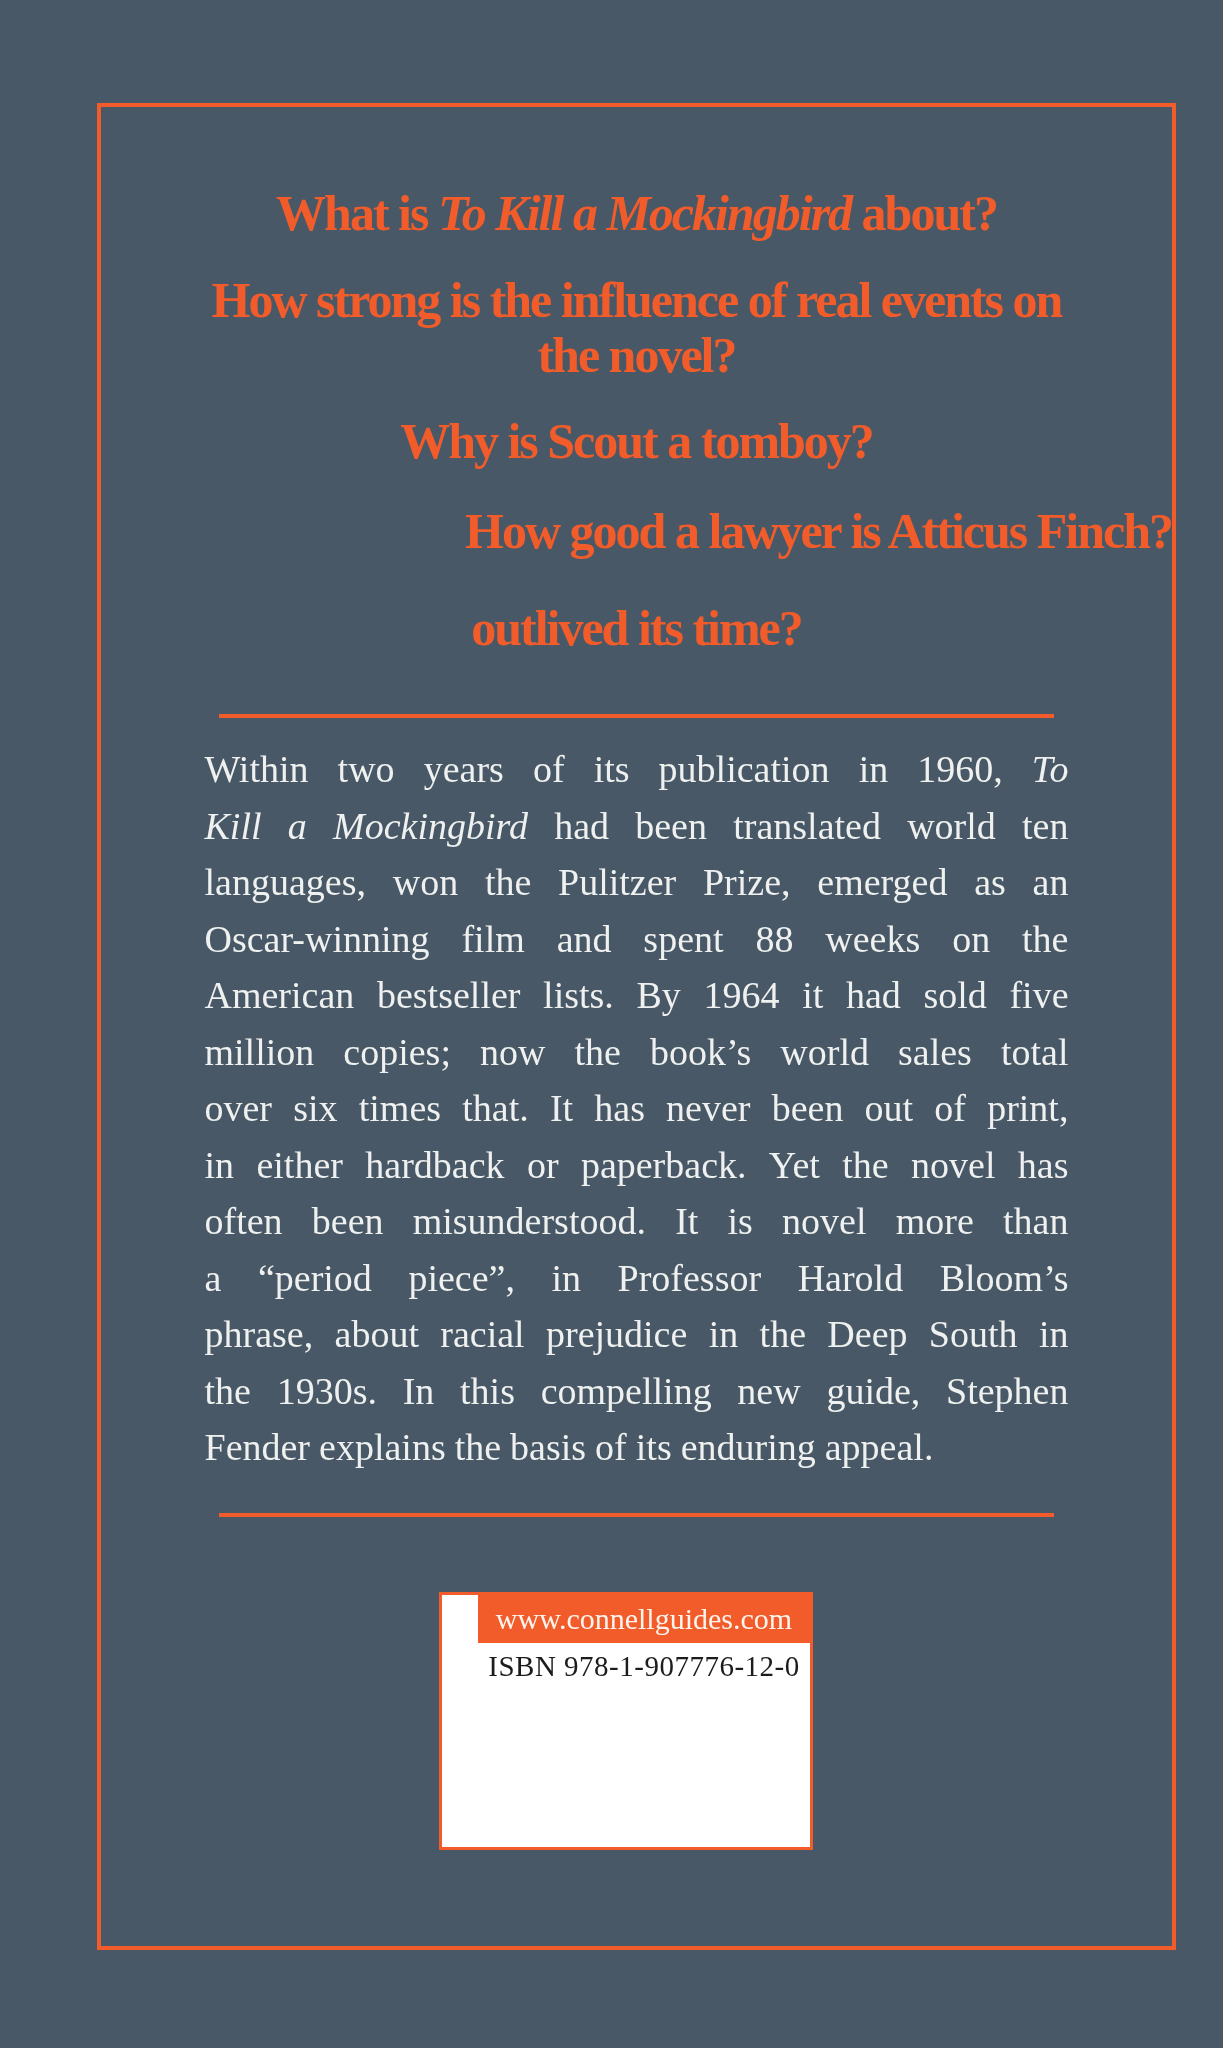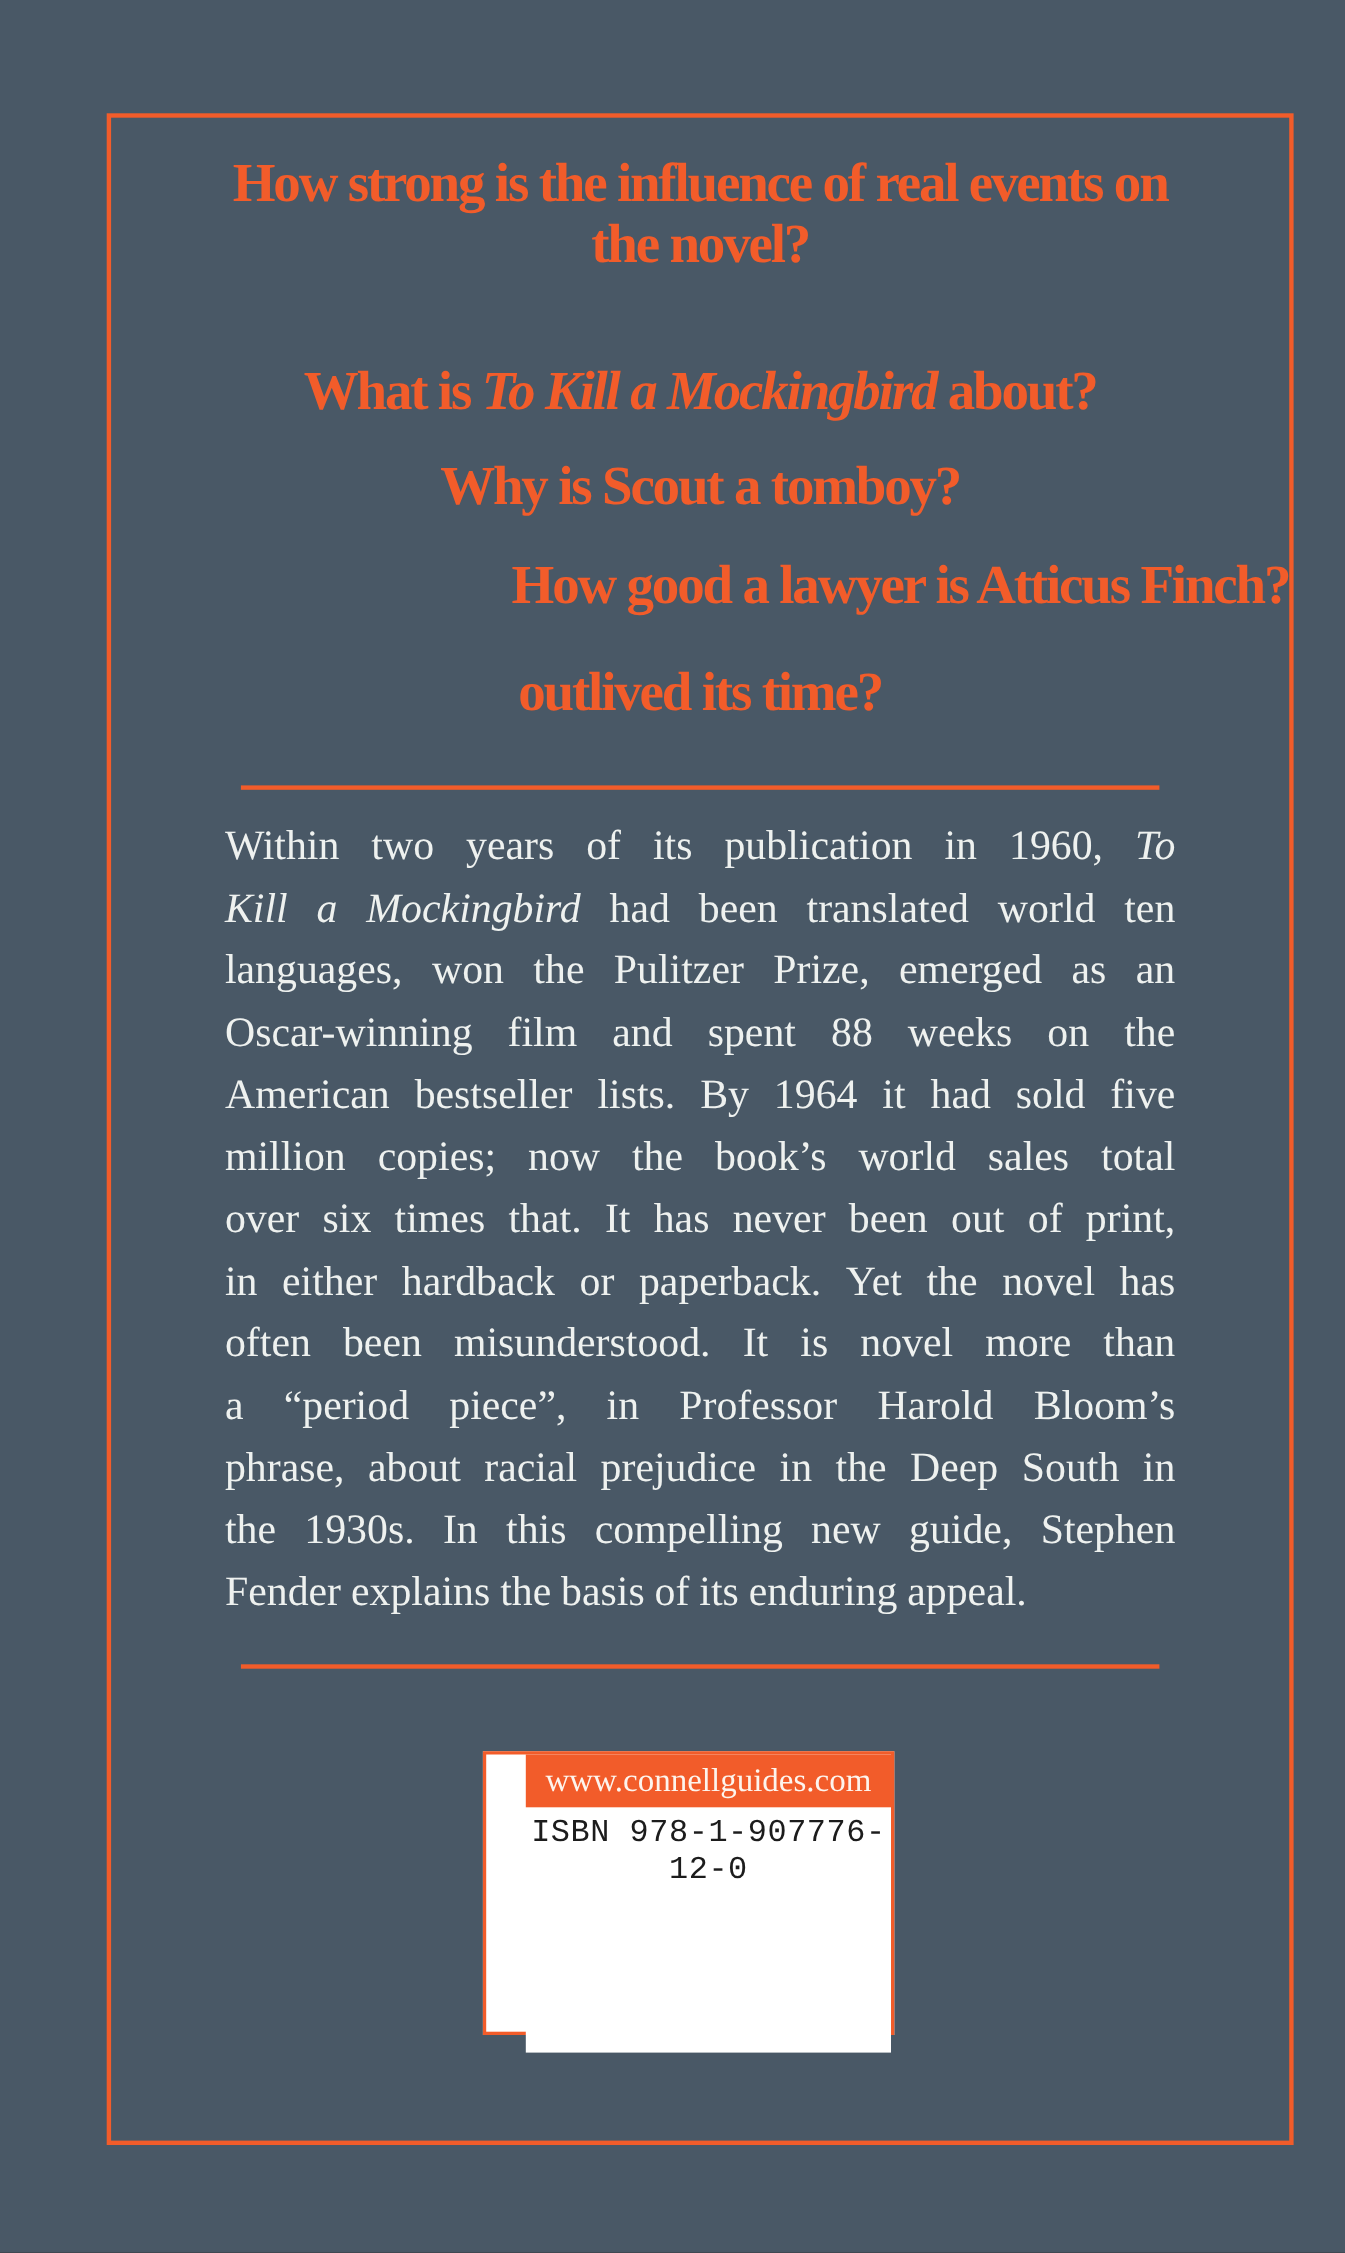--- a/index.html
+++ b/index.html
@@ -74,43 +74,43 @@
     height:48px;line-height:48px;
     background:var(--accent);
     text-align:center;
     color:#fdf4ed;
     font-family:"Liberation Serif",serif;
     font-size:30px;
   }
   .isbn-number{
     margin-top:7px;
     text-align:center;
-    font-family:Liberation Mono, monospace;
+    font-family:Liberation Serif, serif;
     font-size:29px;
     letter-spacing:0.5px;
     color:var(--isbn-ink);
   }
   .barcode-area{
     height:150px;
     background:#ffffff;
   }
 </style>
 </head>
 <body>
 
 <div class="cover">
   <div class="frame">
 
     <div>
+        <div class="q q1">
+          <div class="q-line"><span>What is </span><em>To Kill a Mockingbird</em><span> about?</span></div>
+        </div>
         <div class="q q2">
           <div class="q-line"><span>How strong is the influence of real events on</span></div>
           <div class="q-line"><span>the novel?</span></div>
-        </div>
-        <div class="q q1">
-          <div class="q-line"><span>What is </span><em>To Kill a Mockingbird</em><span> about?</span></div>
         </div>
         <div class="q q3">
           <div class="q-line"><span>Why is Scout a tomboy?</span></div>
         </div>
         <div class="q q4">
           <div class="q-line"><span>How good a lawyer is Atticus Finch?</span></div>
         </div>
         <div class="q q5">
           <div class="q-line"><span>outlived its time?</span></div>
         </div>

